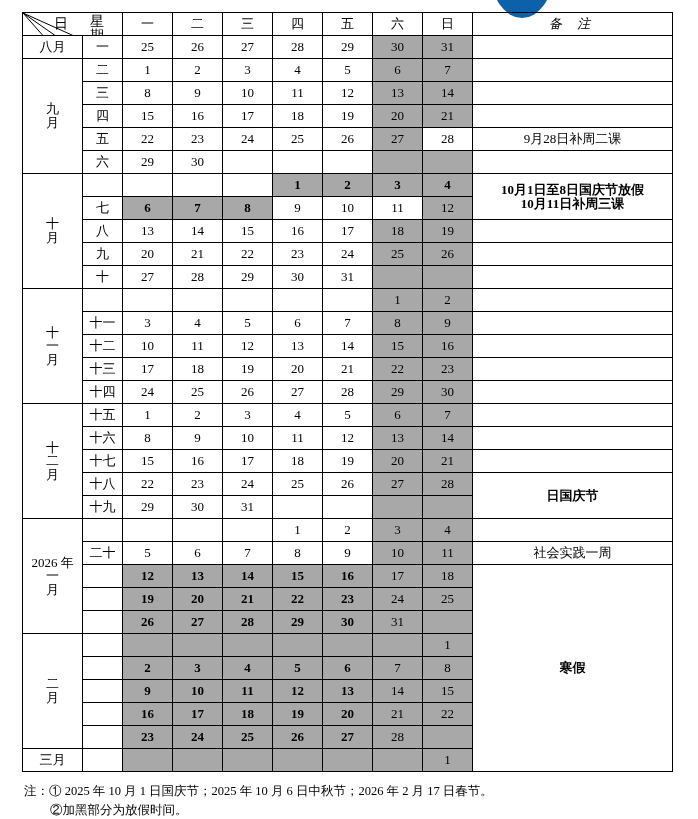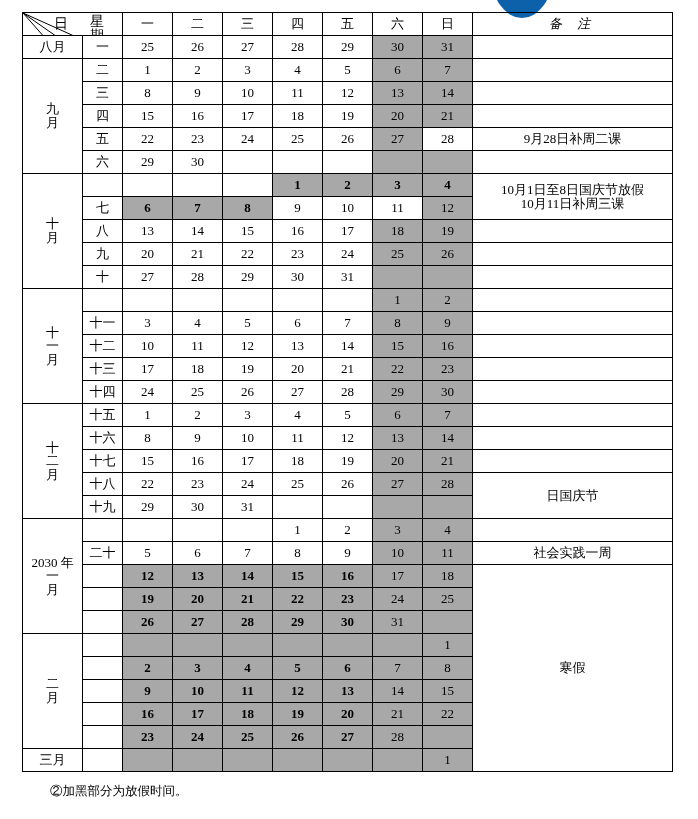--- a/index.html
+++ b/index.html
@@ -26,21 +26,21 @@
   col.c-rem{width:200px;}
   .hdr{height:70px;font-size:14px;}
   .hdr-corner{position:relative;padding:0;overflow:hidden;}
   .hdr-corner svg{position:absolute;left:0;top:0;}
   .hdr-corner span{position:absolute;font-size:14px;}
   .lbl-ri{left:31px;top:4px;}
   .lbl-xingqi{left:67px;top:2px;width:14px;line-height:1.0;}
   .mcell{font-size:14px;line-height:1.12;}
   .wcell{font-size:14px;}
   .rem{font-size:13px;}
-  .rem-cn{font-size:13px;line-height:1.35;}
+  .rem-cn{font-size:13px;line-height:1.35;font-weight:bold;}
   .gray{background:#a8a8a8;}
   .b{font-weight:bold;}
   .hdr-day{font-size:14px;}
   .hdr-rem{font-size:14px;letter-spacing:6px;font-style:italic;}
   .notes{
     position:absolute;left:24px;top:782px;width:660px;
     font-size:12.5px;line-height:1.55;
     font-family:"Liberation Serif","DejaVu Serif",serif;
   }
   .notes .n2{margin-left:26px;}
@@ -332,21 +332,21 @@
           <td>29</td>
           <td>30</td>
           <td>31</td>
           <td></td>
           <td></td>
           <td class="gray"></td>
           <td class="gray"></td>
         </tr>
         <tr>
           <td class="mcell" rowspan="5">
-            <div>2030 年</div>
+            <div>2026 年</div>
             <div>一</div>
             <div>月</div>
           </td>
           <td class="wcell"></td>
           <td></td>
           <td></td>
           <td></td>
           <td>1</td>
           <td>2</td>
           <td class="gray">3</td>
@@ -460,14 +460,15 @@
           <td class="gray"></td>
           <td class="gray"></td>
           <td class="gray"></td>
           <td class="gray">1</td>
         </tr>
       </tbody>
   </table>
 </div>
 
 <div class="notes">
+  <div>注：① 2025 年 10 月 1 日国庆节；2025 年 10 月 6 日中秋节；2026 年 2 月 17 日春节。</div>
   <div class="n2">②加黑部分为放假时间。</div>
 </div>
 
 </body></html>

